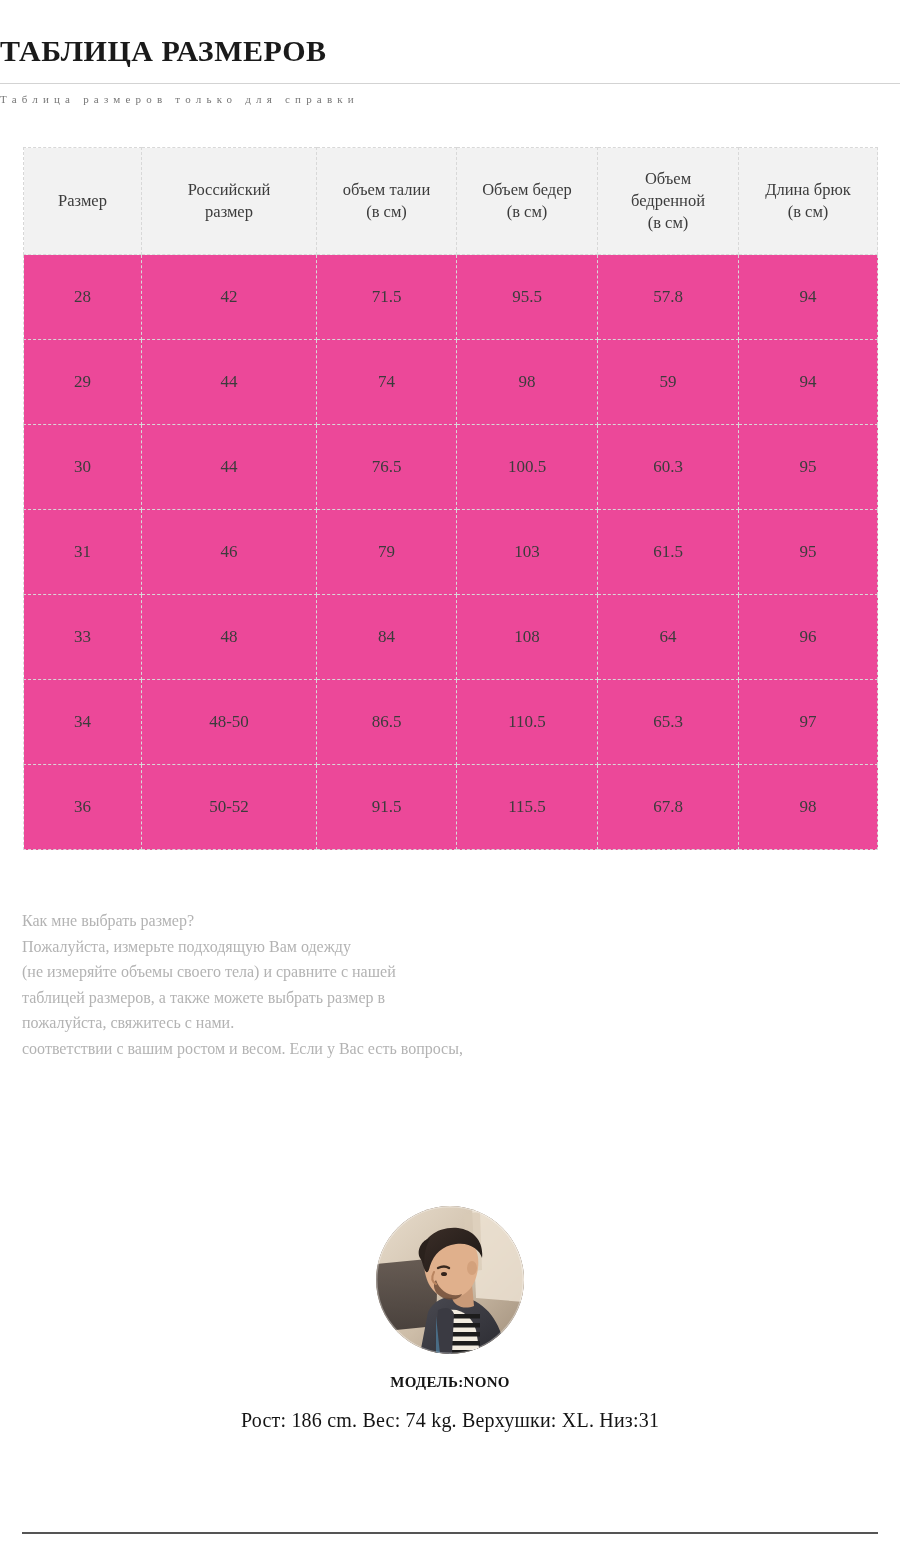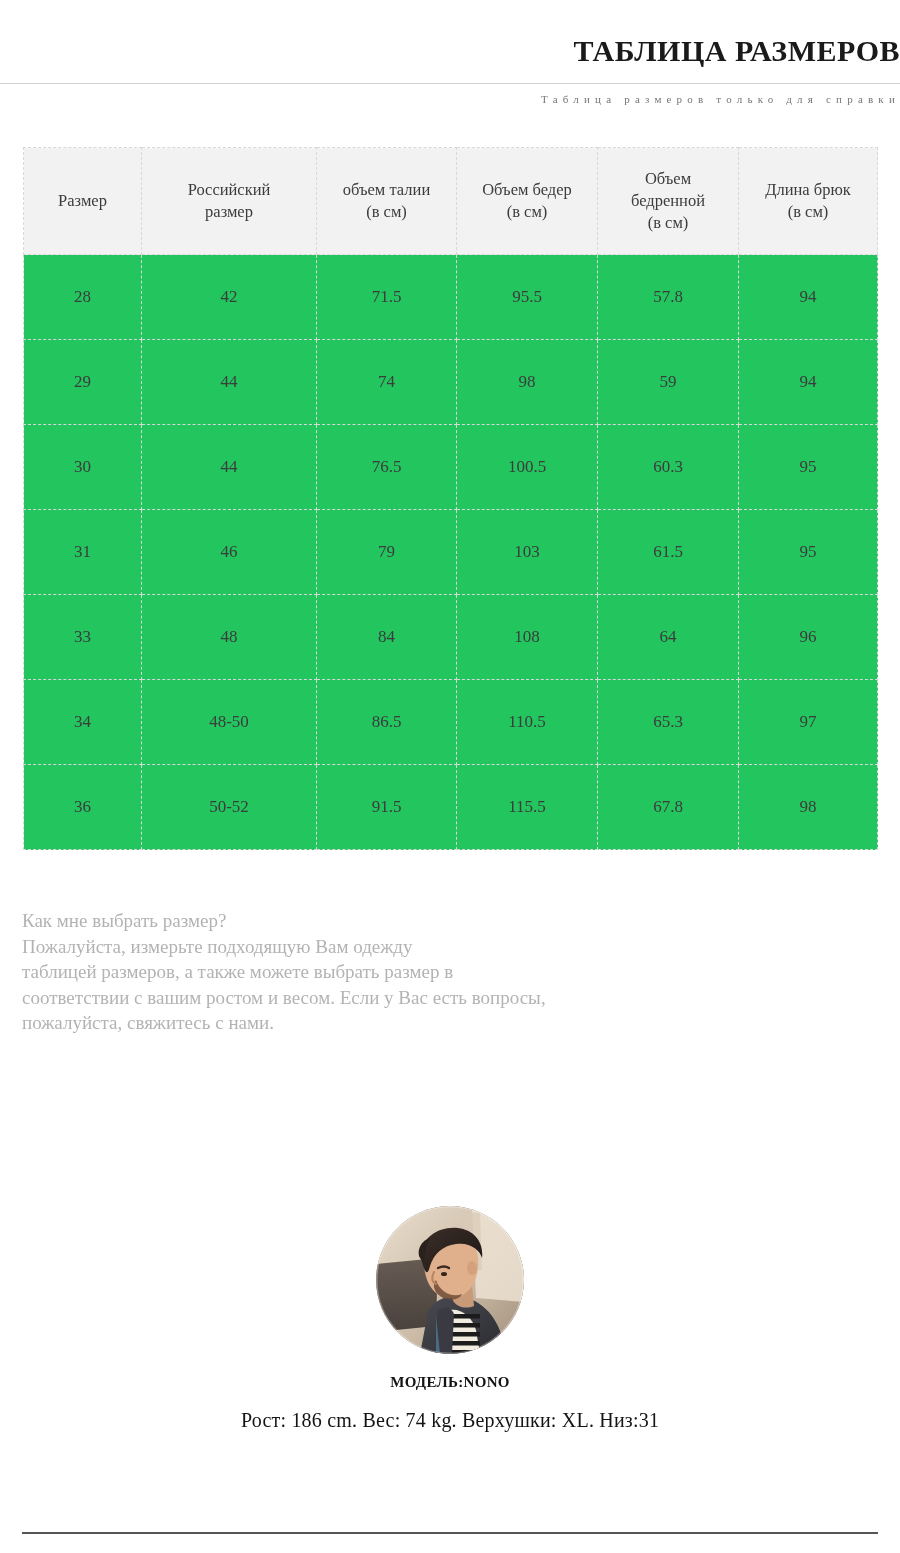--- a/index.html
+++ b/index.html
@@ -15,42 +15,42 @@
     font-family: "Liberation Serif", "DejaVu Serif", serif;
     overflow: hidden;
   }
 
   
   .page-title {
     position: absolute;
     top: 36px;
     left: 0;
     width: 900px;
-    text-align: right;
+    text-align: left;
     font-family: "Liberation Serif", "DejaVu Serif", serif;
     font-size: 30px;
     font-weight: 700;
     color: #1a1a1a;
     letter-spacing: 0.5px;
     line-height: 1;
   }
   .title-rule {
     position: absolute;
     top: 83px;
     left: 0;
     width: 900px;
     height: 1px;
     background: #d3d3d3;
   }
   .page-subtitle {
     position: absolute;
     top: 92px;
     left: 0;
     width: 900px;
-    text-align: right;
+    text-align: left;
     font-size: 11px;
     color: #777777;
     letter-spacing: 5.2px;
     line-height: 1.4;
   }
 
   
   .size-table-wrap {
     position: absolute;
     top: 147px;
@@ -71,39 +71,39 @@
     font-weight: 400;
   }
   table.size-table thead th {
     background: #f2f2f2;
     height: 102px;
     font-size: 16.5px;
     line-height: 1.35;
     padding: 2px 4px;
   }
   table.size-table tbody td {
-    background: #22c55e;
+    background: #ec4899;
     height: 80px;
     font-size: 17px;
     padding: 2px 4px;
   }
   .col-size   { width: 118px; }
   .col-ru     { width: 175px; }
   .col-waist  { width: 140px; }
   .col-hip    { width: 141px; }
   .col-thigh  { width: 141px; }
   .col-len    { width: 139px; }
 
   
   .help-block {
     position: absolute;
     top: 908px;
     left: 22px;
     width: 700px;
-    font-size: 19px;
+    font-size: 16px;
     line-height: 25.5px;
     color: #b3b3b3;
   }
   .help-block .help-line { display: block; white-space: pre; }
 
   
   .model-section {
     position: absolute;
     top: 1206px;
     left: 0;
@@ -246,23 +246,24 @@
         <td>67.8</td>
         <td>98</td>
       </tr>
     </tbody>
   </table>
 </div>
 
 <div class="help-block">
   <span class="help-line">Как мне выбрать размер?</span>
   <span class="help-line">Пожалуйста, измерьте подходящую Вам одежду</span>
+  <span class="help-line">(не измеряйте объемы своего тела) и сравните с нашей</span>
   <span class="help-line">таблицей размеров, а также можете выбрать размер в</span>
+  <span class="help-line">пожалуйста, свяжитесь с нами.</span>
   <span class="help-line">соответствии с вашим ростом и весом. Если у Вас есть вопросы,</span>
-  <span class="help-line">пожалуйста, свяжитесь с нами.</span>
 </div>
 
 <div class="model-section">
   <div class="model-avatar">
     <svg viewBox="0 0 148 148" xmlns="http://www.w3.org/2000/svg">
       <defs>
         <clipPath id="circleClip">
             <circle cx="74" cy="74" r="74"></circle>
           </clipPath>
         <linearGradient id="wallGrad" x1="0" y1="0" x2="1" y2="1">

